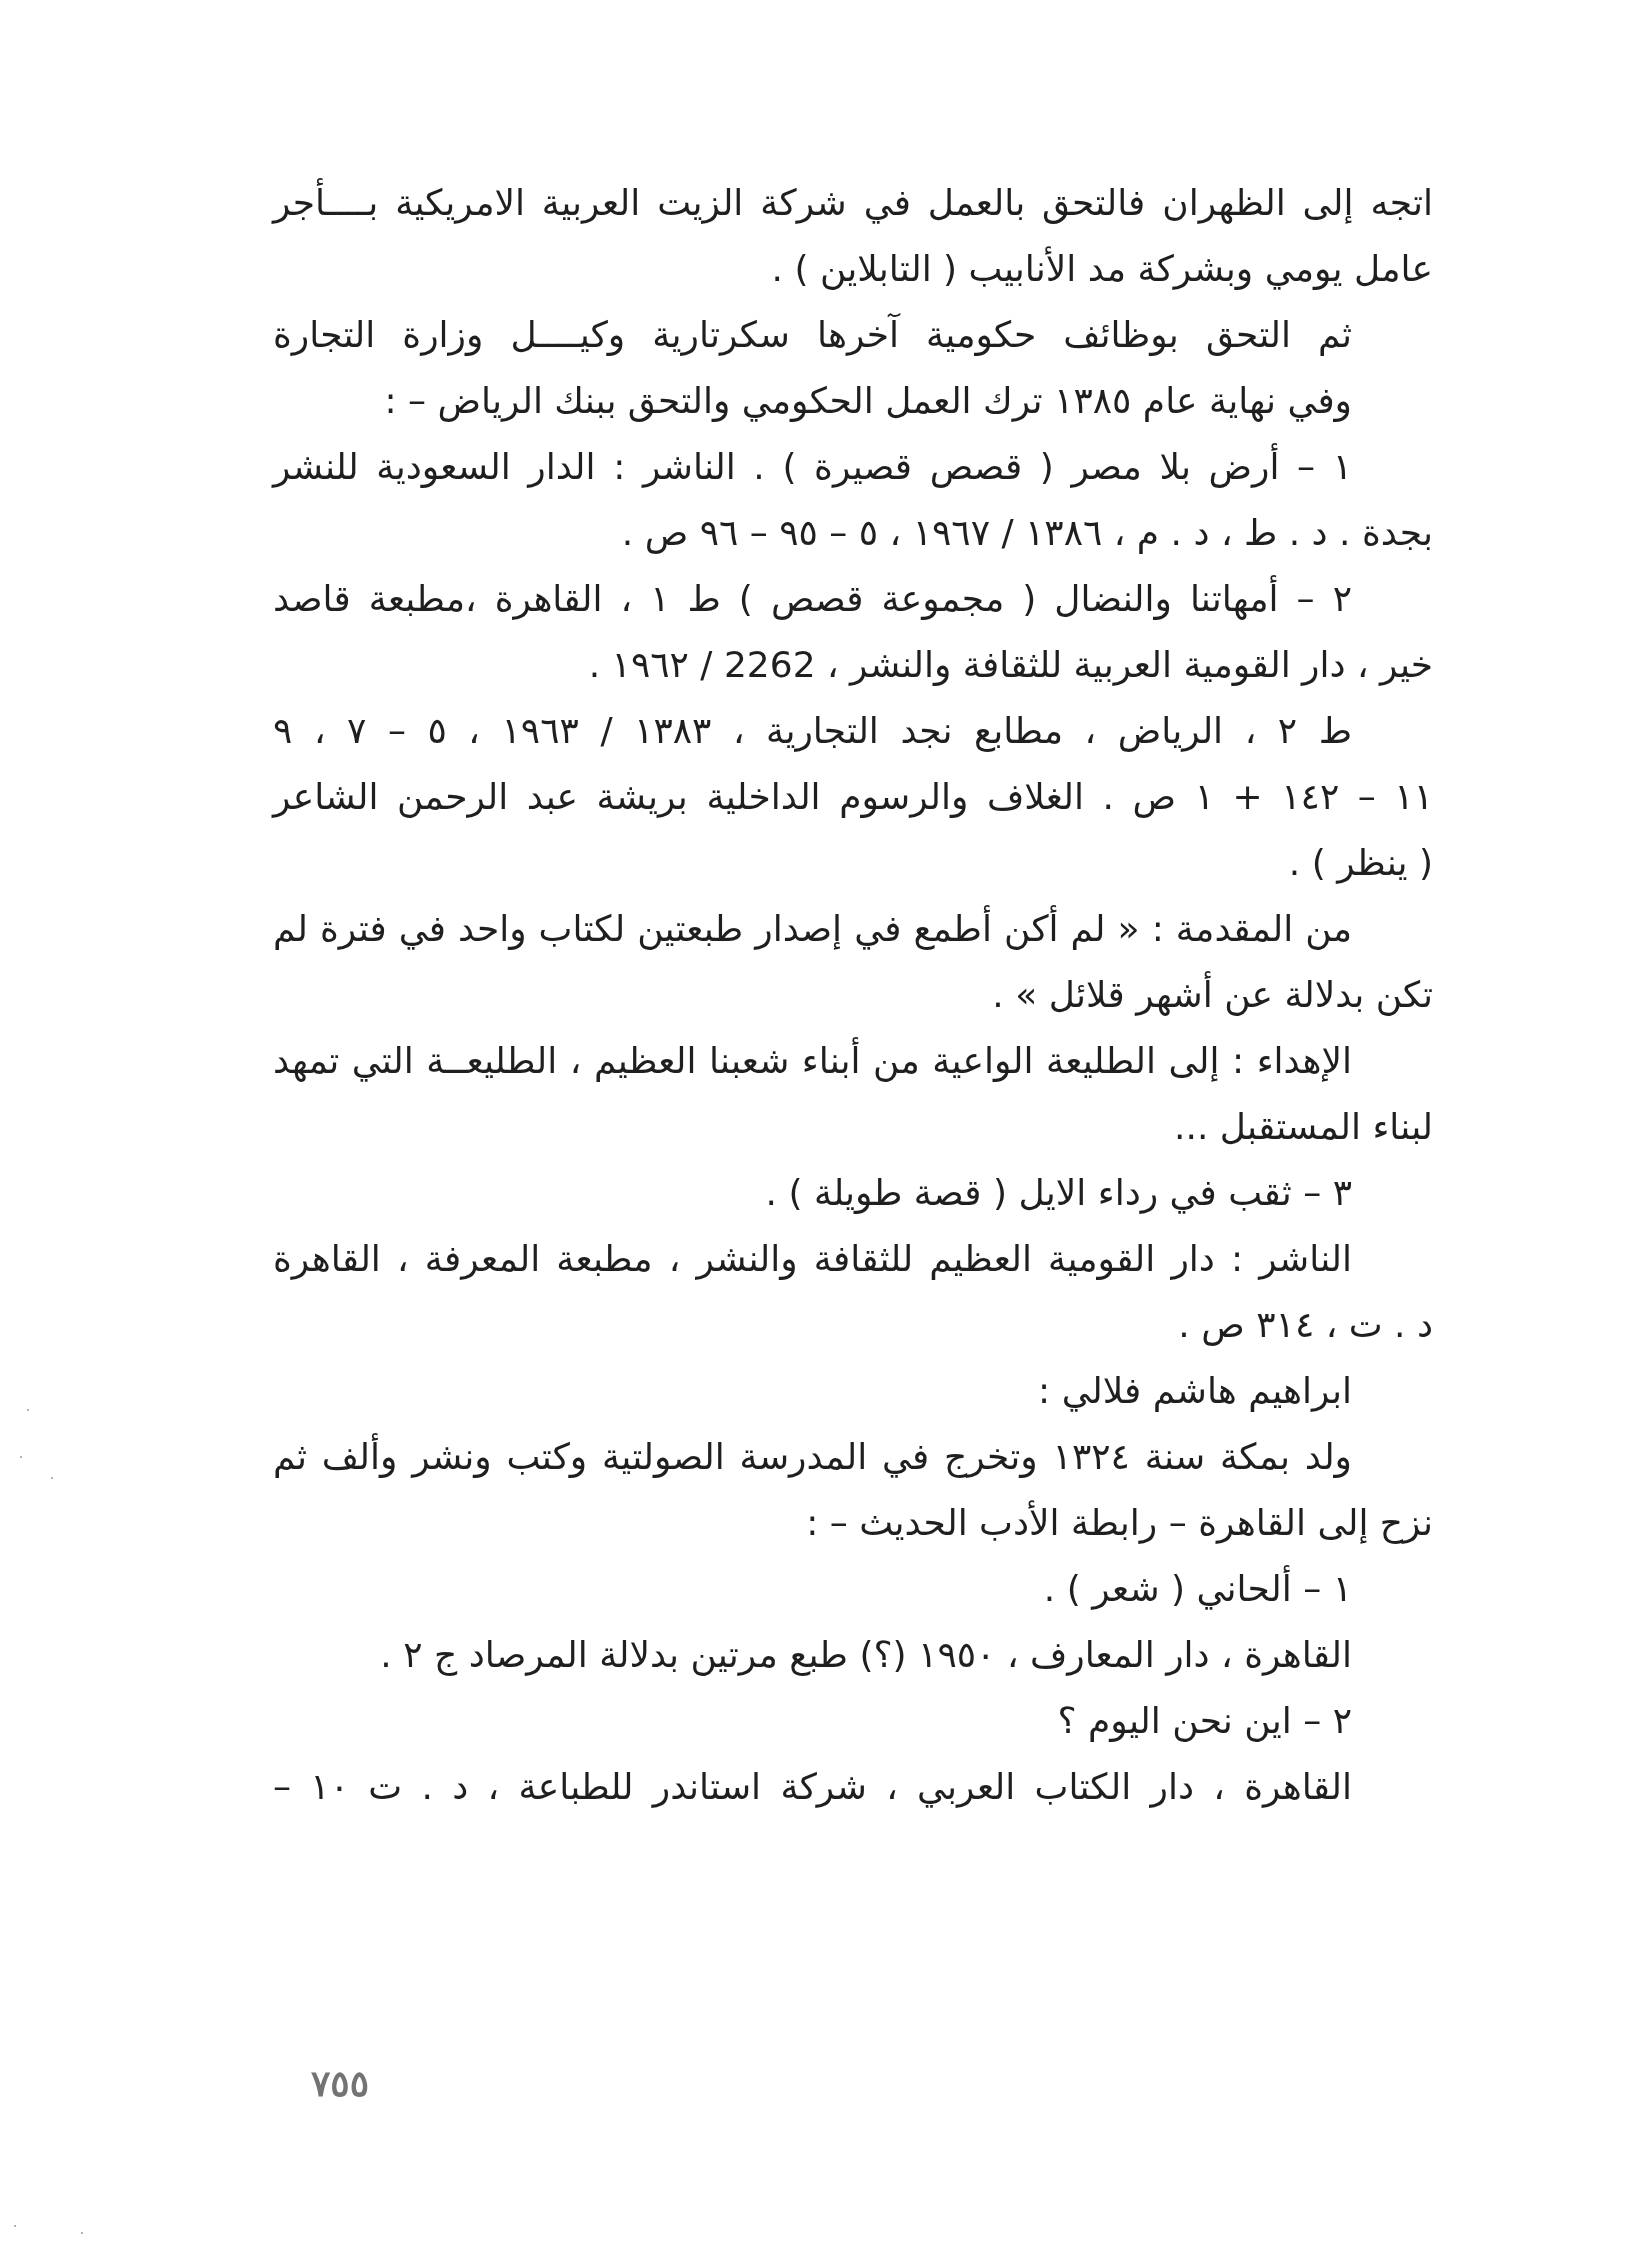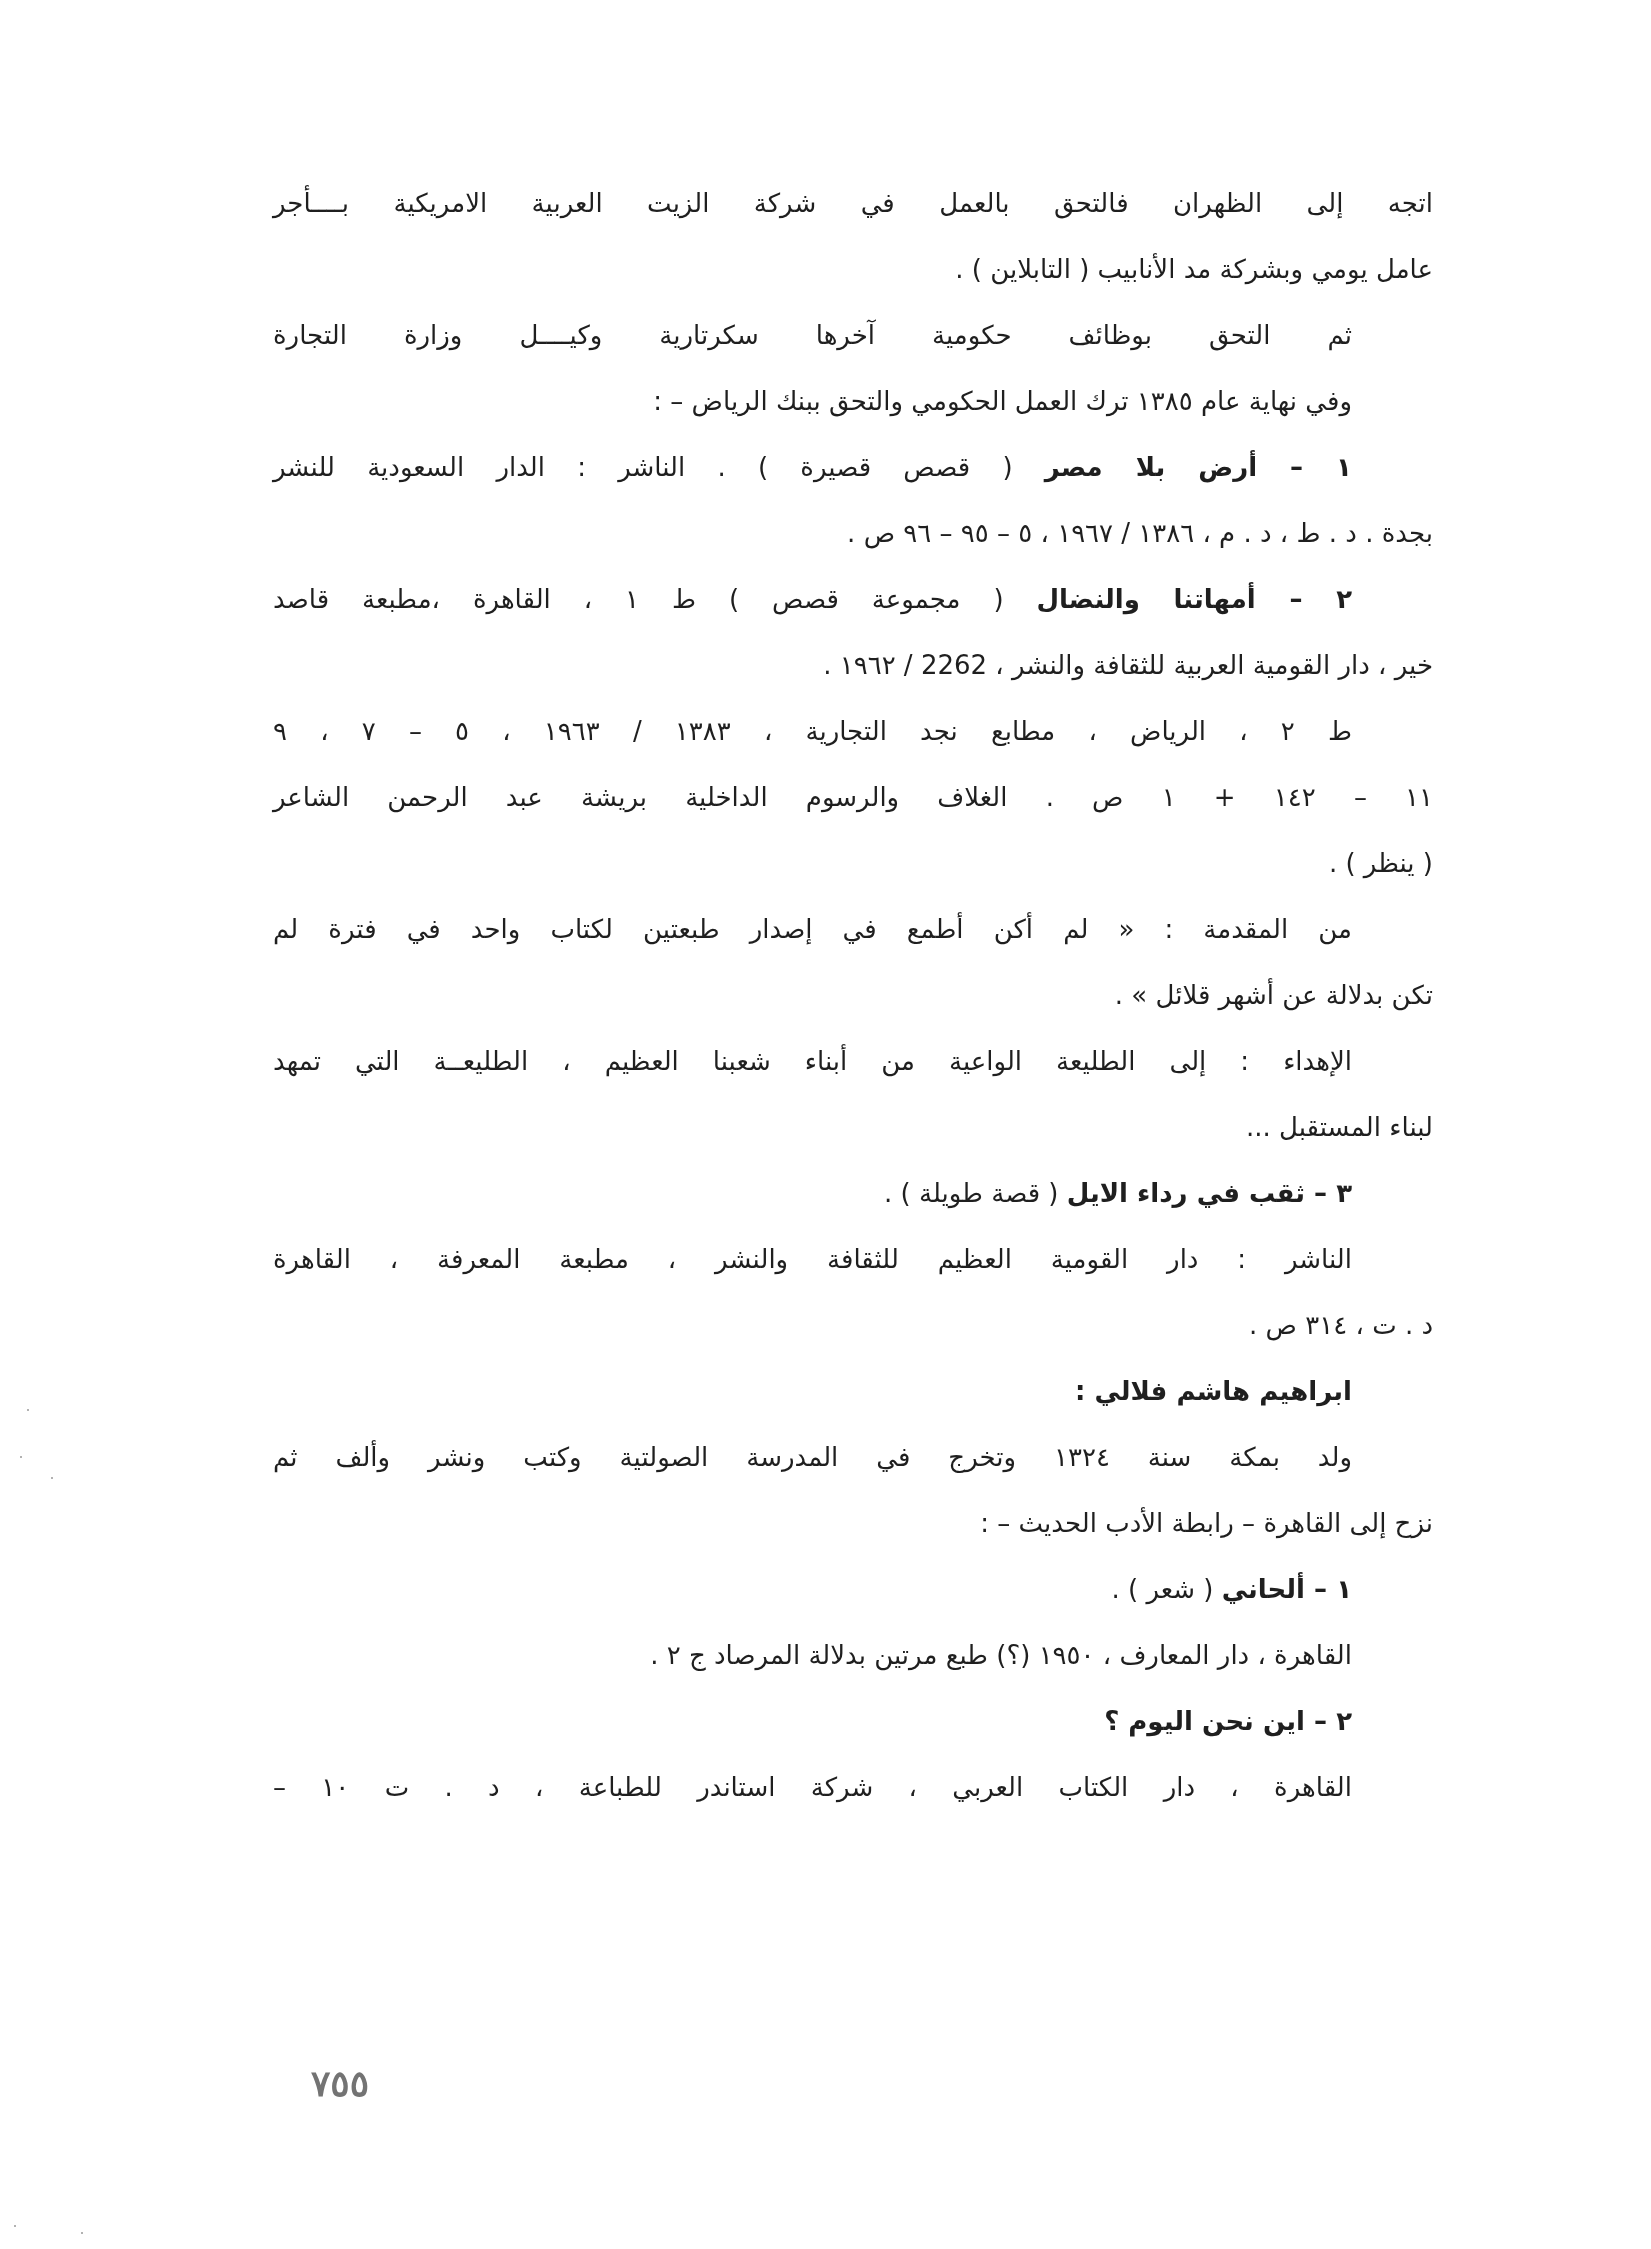--- a/index.html
+++ b/index.html
@@ -8,32 +8,32 @@
     position: absolute; left: 0; top: 0; width: 1651px; height: 2250px;
     background: #ffffff;
   }
   .text-block {
     position: absolute;
     left: 273px;
     width: 1160px;
     top: 170px;
     direction: rtl;
     font-family: "DejaVu Sans", sans-serif;
-    font-size: 26px;
+    font-size: 36px;
     color: #1f1f1f;
   }
   .ln {
     height: 66px;
     line-height: 66px;
     white-space: nowrap;
     overflow: visible;
   }
   .just { text-align: justify; text-align-last: justify; }
   .ind { padding-right: 81px; }
-  .b { font-weight: bold; }
+  .b { font-weight: normal; }
   .page-num {
     position: absolute;
     left: 311px;
     top: 2063px;
     font-family: Liberation Sans, sans-serif;
     font-weight: bold;
     font-size: 36px;
     color: #737373;
     direction: rtl;
   }

